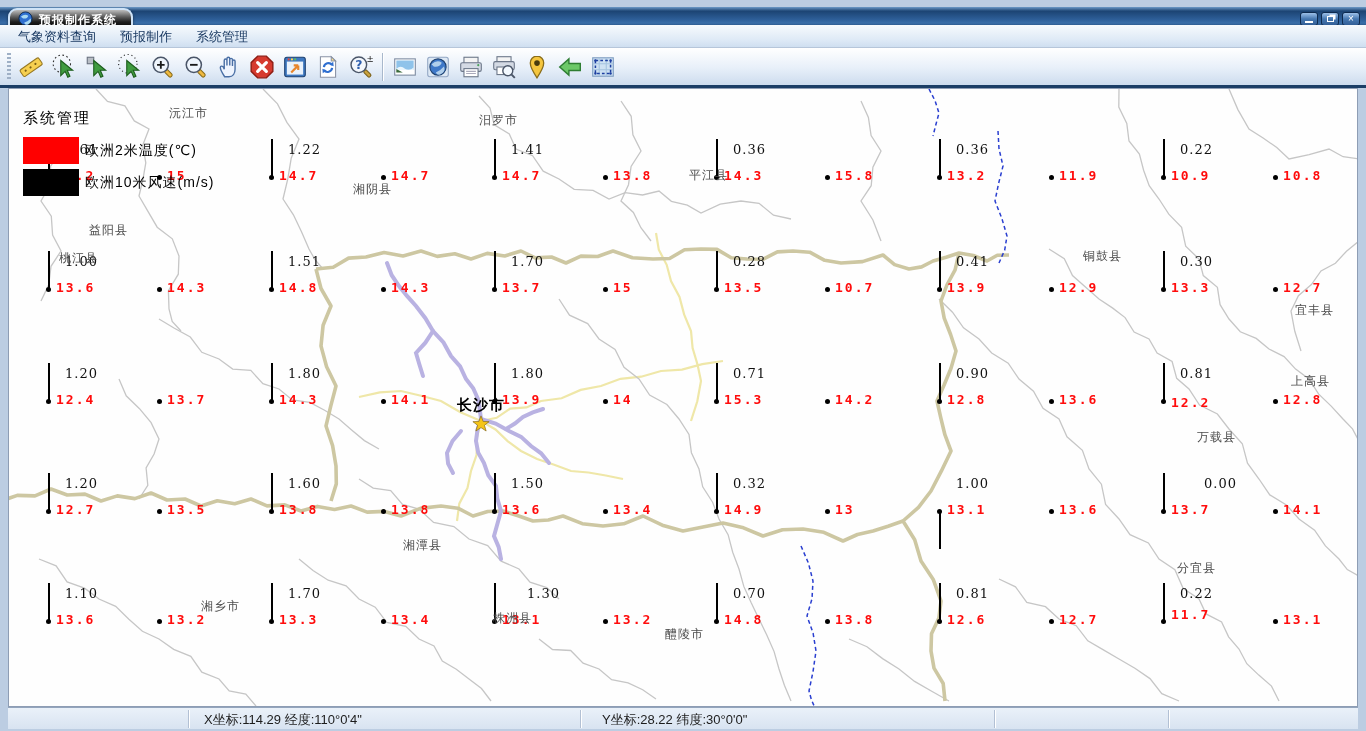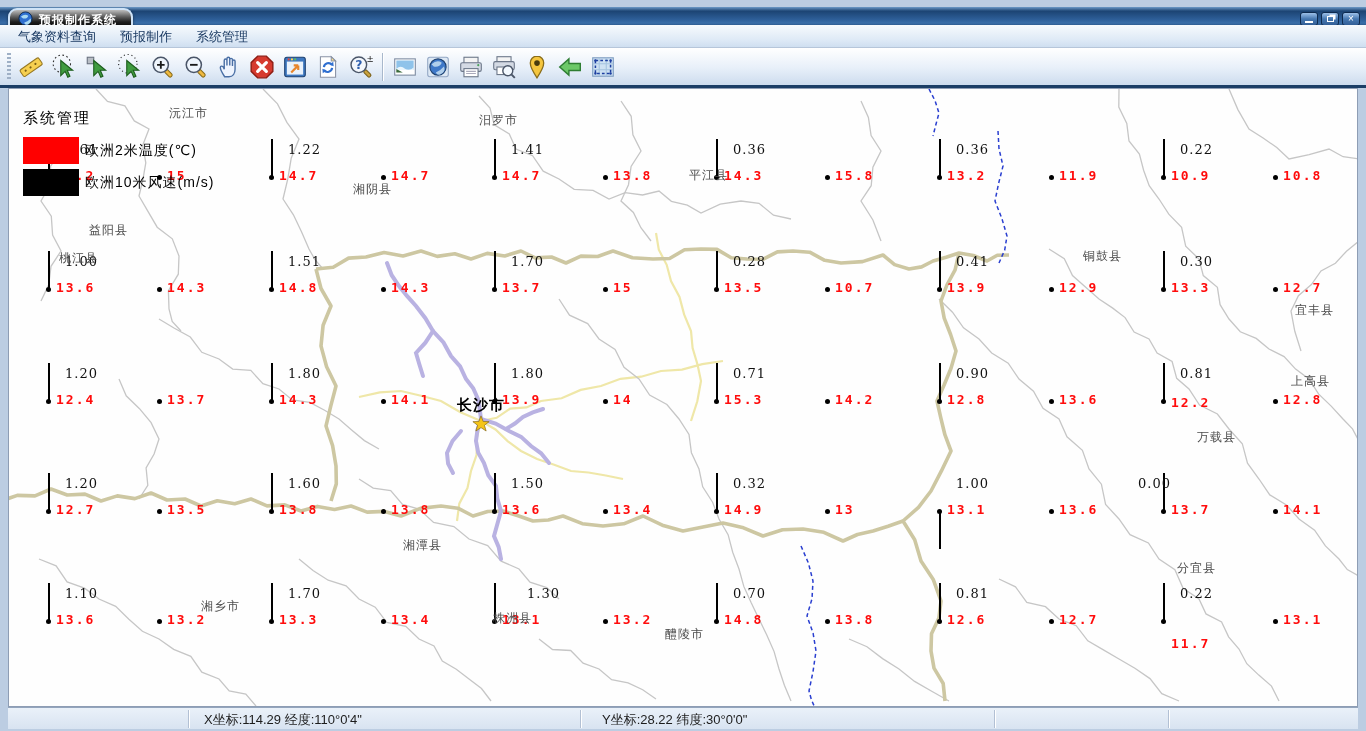--- a/index.html
+++ b/index.html
@@ -529,21 +529,21 @@
         <span class="gp-wind" style="left:947px;top:387px">1.00</span>
       </div>
       <div class="gp">
         <span class="gp-dot" style="left:1040px;top:420px"></span>
         <span class="gp-temp" style="left:1050px;top:413px">13.6</span>
       </div>
       <div class="gp">
         <span class="gp-dot" style="left:1152px;top:420px"></span>
         <span class="gp-temp" style="left:1162px;top:413px">13.7</span>
         <span class="gp-barb" style="left:1154px;top:384px;height:38px"></span>
-        <span class="gp-wind" style="left:1129px;top:387px">0.00</span>
+        <span class="gp-wind" style="left:1195px;top:387px">0.00</span>
       </div>
       <div class="gp">
         <span class="gp-dot" style="left:1264px;top:420px"></span>
         <span class="gp-temp" style="left:1274px;top:413px">14.1</span>
       </div>
       <div class="gp">
         <span class="gp-dot" style="left:37px;top:530px"></span>
         <span class="gp-temp" style="left:47px;top:523px">13.6</span>
         <span class="gp-barb" style="left:39px;top:494px;height:38px"></span>
         <span class="gp-wind" style="left:56px;top:497px">1.10</span>
@@ -587,21 +587,21 @@
         <span class="gp-temp" style="left:938px;top:523px">12.6</span>
         <span class="gp-barb" style="left:930px;top:494px;height:38px"></span>
         <span class="gp-wind" style="left:947px;top:497px">0.81</span>
       </div>
       <div class="gp">
         <span class="gp-dot" style="left:1040px;top:530px"></span>
         <span class="gp-temp" style="left:1050px;top:523px">12.7</span>
       </div>
       <div class="gp">
         <span class="gp-dot" style="left:1152px;top:530px"></span>
-        <span class="gp-temp" style="left:1162px;top:547px">11.7</span>
+        <span class="gp-temp" style="left:1162px;top:518px">11.7</span>
         <span class="gp-barb" style="left:1154px;top:494px;height:38px"></span>
         <span class="gp-wind" style="left:1171px;top:497px">0.22</span>
       </div>
       <div class="gp">
         <span class="gp-dot" style="left:1264px;top:530px"></span>
         <span class="gp-temp" style="left:1274px;top:523px">13.1</span>
       </div>
       <div class="map-label" style="left: 160px; top: 16px;">沅江市</div>
       <div class="map-label" style="left: 470px; top: 23px;">汨罗市</div>
       <div class="map-label" style="left: 344px; top: 92px;">湘阴县</div>

